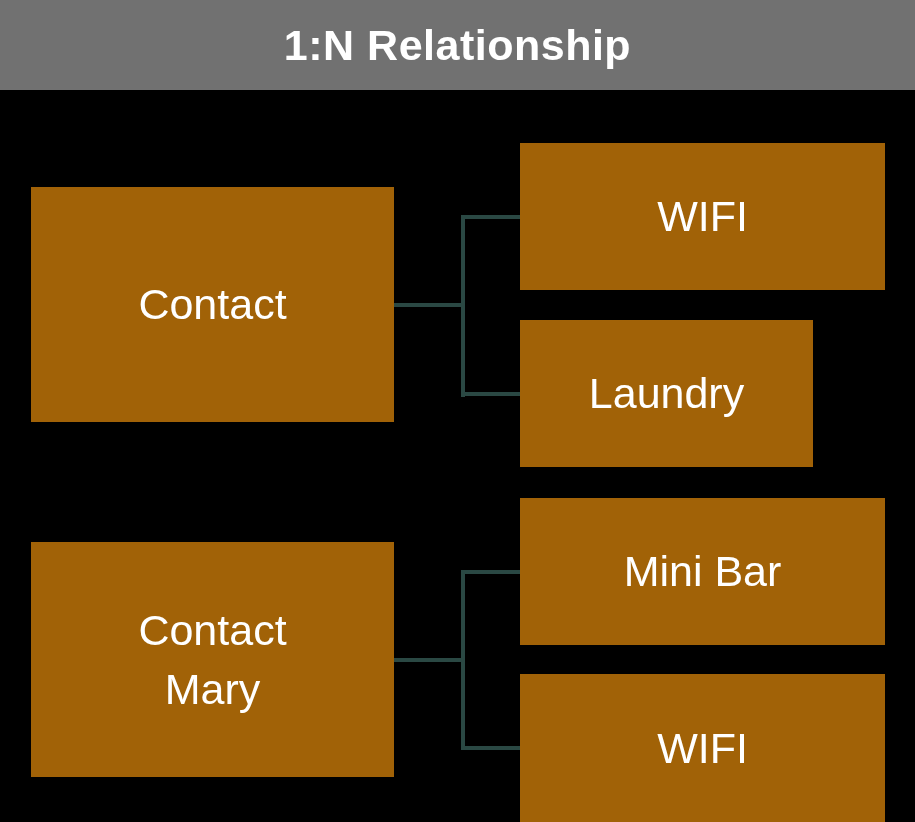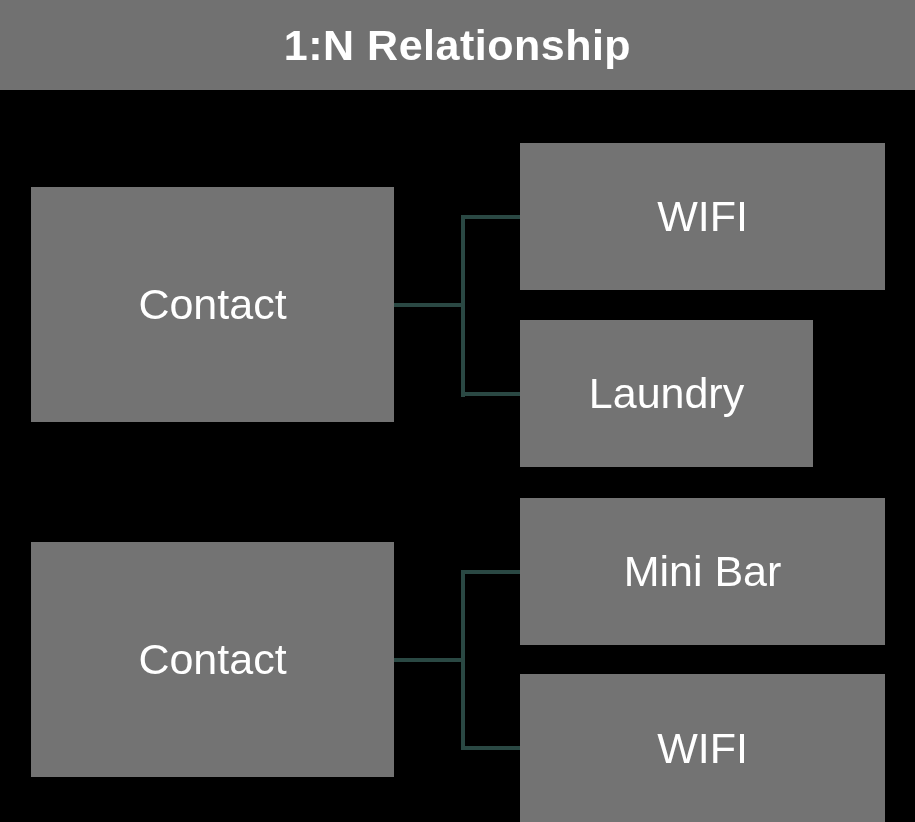--- a/index.html
+++ b/index.html
@@ -27,21 +27,21 @@
     justify-content: center;
   }
   .title-text {
     color: #ffffff;
     font-size: 43px;
     font-weight: 700;
     letter-spacing: 0.5px;
   }
   .node {
     position: absolute;
-    background: #737373;
+    background: #a16207;
     color: #ffffff;
     display: flex;
     flex-direction: column;
     align-items: center;
     justify-content: center;
     text-align: center;
     font-size: 43px;
     font-weight: 400;
     line-height: 1.37;
   }
@@ -74,20 +74,21 @@
       <span>Laundry</span>
     </div>
 
     <div class="connector" style="left:394px; top:303px; width:71px; height:4px;"></div>
     <div class="connector" style="left:461px; top:215px; width:4px; height:182px;"></div>
     <div class="connector" style="left:461px; top:215px; width:59px; height:4px;"></div>
     <div class="connector" style="left:461px; top:392px; width:59px; height:4px;"></div>
 
     <div class="node" style="left:31px; top:542px; width:363px; height:235px;">
       <span>Contact</span>
+      <span>Mary</span>
     </div>
 
     <div class="node" style="left:520px; top:498px; width:365px; height:147px;text-align:right;">
       <span>Mini Bar</span>
     </div>
 
     <div class="node" style="left:520px; top:674px; width:365px; height:148px;">
       <span>WIFI</span>
     </div>
 

